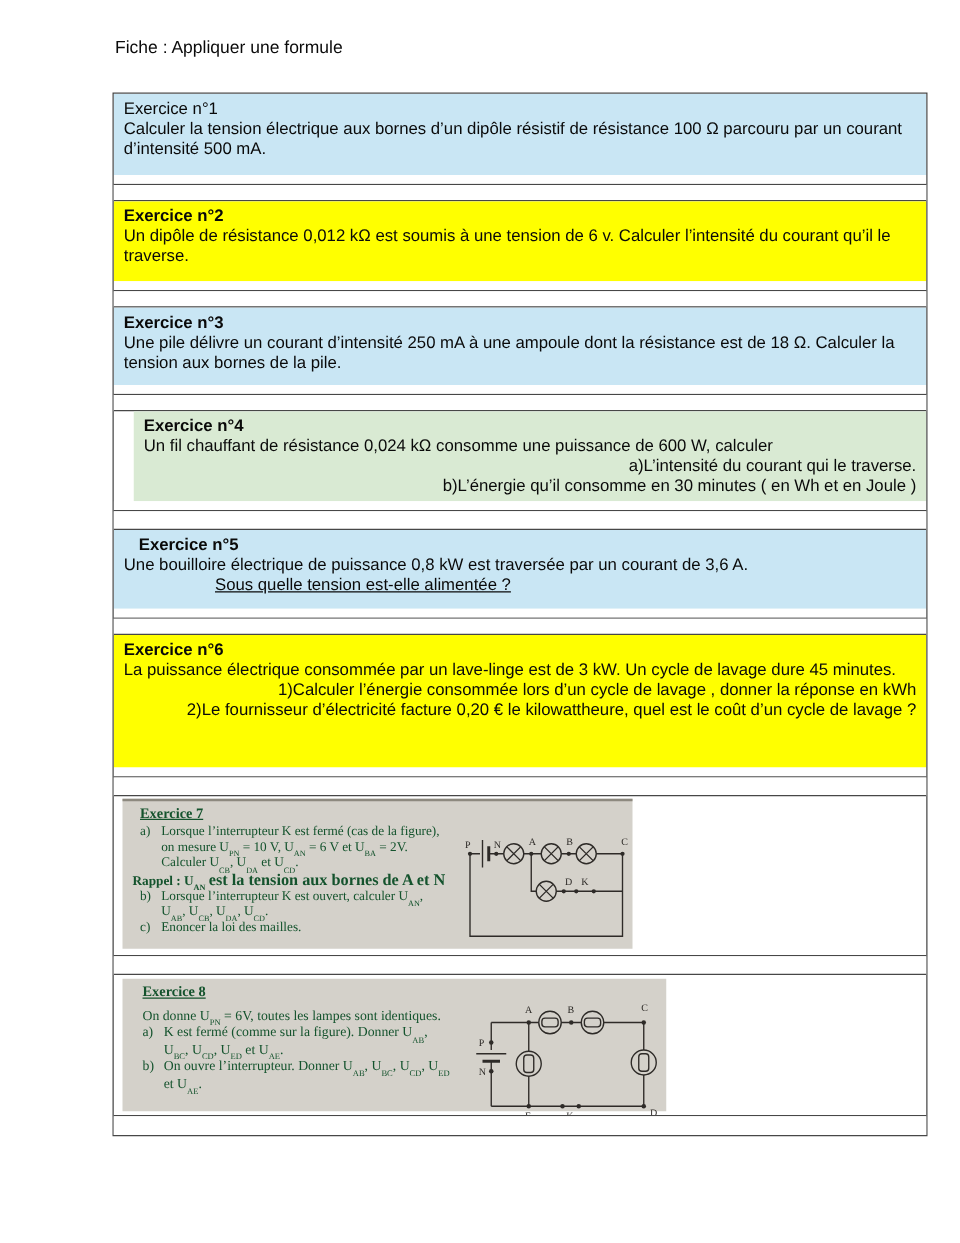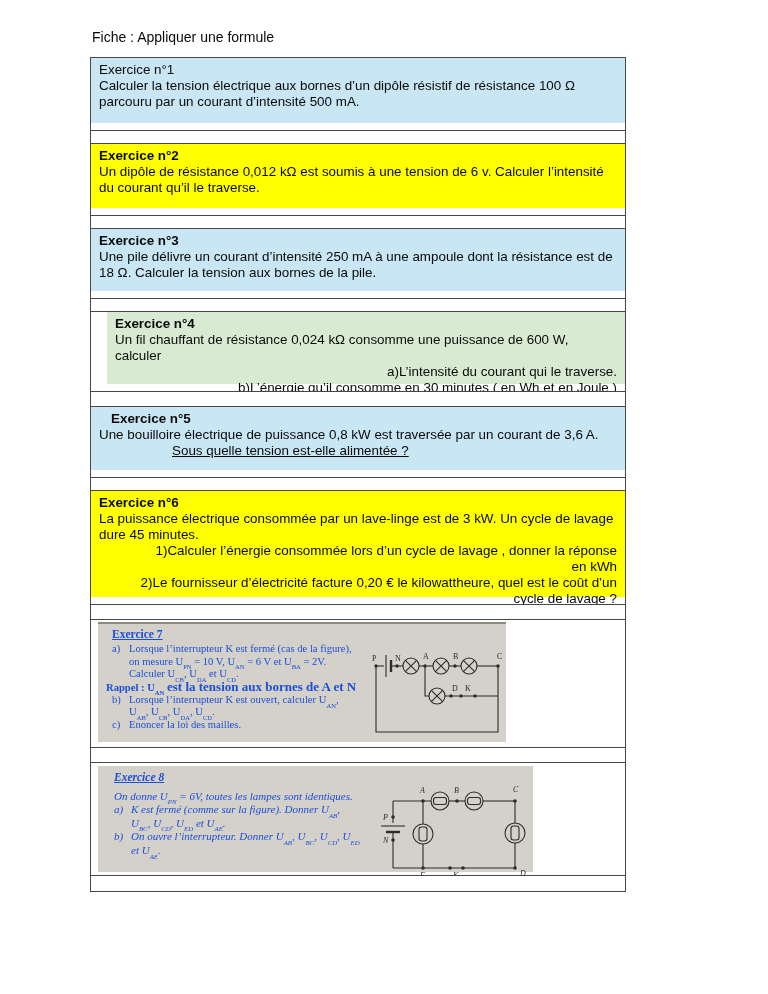--- a/index.html
+++ b/index.html
@@ -1,44 +1,44 @@
 <!DOCTYPE html>
 <html><head>
 <meta charset="utf-8">
 <style>
   html,body{margin:0;padding:0;background:#ffffff;}
   .page{position:relative;width:768px;height:994px;background:#fff;
         font-family:"Liberation Sans",sans-serif;color:#0a0a0a;overflow:hidden;}
   .doc-title{position:absolute;left:92px;top:29px;font-size:14px;}
 
-  .sheet{position:absolute;left:90px;top:57px;width:536px;border:1px solid #474747;
+  .sheet{position:absolute;left:90px;top:74px;width:652px;border:1px solid #474747;
          box-sizing:border-box;background:#fff;}
   .row{border-bottom:1px solid #474747;box-sizing:border-box;overflow:hidden;}
   .row:last-child{border-bottom:none;}
   .gap{height:12px;background:#fff;}
   .shade{padding:4px 8px 0 8px;font-size:13.4px;line-height:16px;box-sizing:border-box;}
   .blue{background:#c9e6f4;} .yellow{background:#ffff00;} .green{background:#d9ead3;}
   .whitestrip{height:7px;background:#fff;}
   .ex-title{font-size:13.4px;}
   .bold-underline{font-weight:bold;}
   .t-indent{margin-left:12px;}
   .ex-item{padding-left:50px;text-indent:-22px;text-align:right;}
   .marker{display:inline-block;width:22px;text-indent:0;}
   .indent-55{margin-left:73px;text-decoration:underline;}
   .h65{height:65px;} .h64{height:64px;} .h62{height:62px;} .h72{height:72px;margin-left:16px;}
   .h63{height:63px;} .h106{height:106px;}
   .gh13{height:13px;} .gh15{height:15px;}
 
   .img-row1{height:125px;padding:2px 0 0 7px;box-sizing:content-box;}
   .img-row2{height:113px;padding:3px 0 0 7px;}
   .bottom-row{height:15px;background:#fff;}
-  .scan{position:relative;background:#d4d1ca;color:#1d4ed8;
+  .scan{position:relative;background:#d4d1ca;color:#14532d;
         font-family:"Liberation Serif",serif;}
   .scan1{width:408px;height:120px;border-top:2px solid #8d897f;box-sizing:border-box;}
-  .scan2{width:435px;height:106px;font-style:italic;}
+  .scan2{width:435px;height:106px;}
   .s-text{position:absolute;}
   .scan1 .s-text{left:14px;top:4px;width:258px;font-size:10.6px;line-height:12.4px;}
   .scan2 .s-text{left:16px;top:5px;width:276px;font-size:11px;line-height:13.6px;}
   .s-title{font-weight:bold;text-decoration:underline;font-size:11.5px;margin-bottom:3px;}
   .scan2 .s-title{margin-bottom:5px;}
   .s-marker{display:inline-block;width:17px;}
   .s-cont{padding-left:17px;}
   .s-rappel{font-weight:bold;margin-left:-6px;}
   .s-rappel-small{font-size:13px;text-align:center;}
   sub{font-size:0.62em;line-height:0;position:relative;top:0.22em;}

